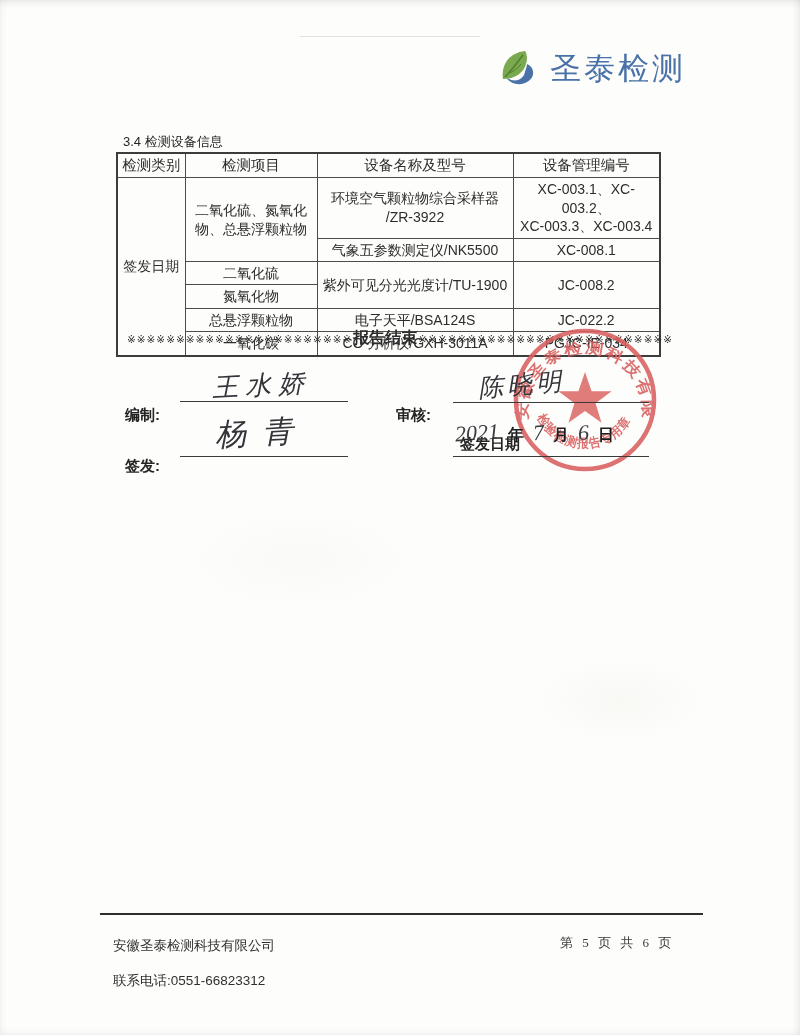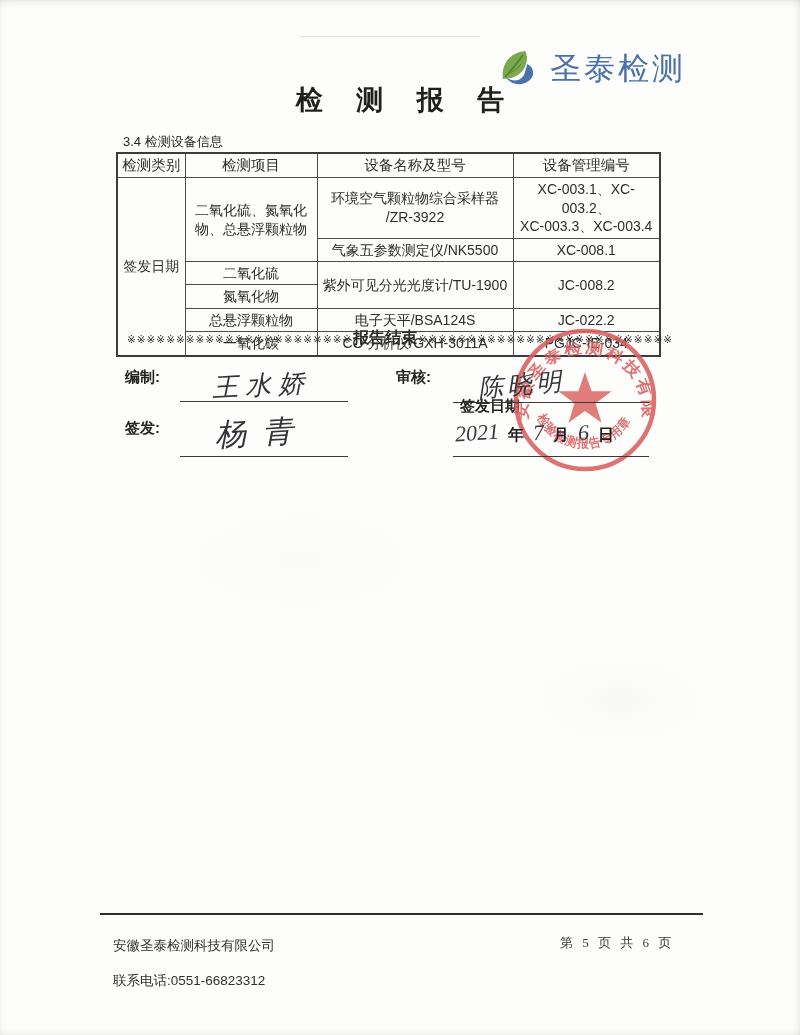--- a/index.html
+++ b/index.html
@@ -63,21 +63,21 @@
   
   .divider {
     left: 100px; top: 328px; width: 600px;
     display: flex; align-items: center; justify-content: center;
     color: #2b2b2b; white-space: nowrap;
   }
   .divider .marks { font-size: 10.5px; letter-spacing: 1px; }
   .divider .divider-label { font-size: 16px; font-weight: bold; padding: 0 1px; }
 
   
-  .label { font-size: 15px; font-weight: bold; color: #242424; }
+  .label { font-size: 15px; font-weight: bold; color: #242424; margin-top: 38px; }
   .sig-line { border-top: 1.6px solid #3a3a3a; z-index: 3; }
   .handwriting {
     font-style: italic; color: #34343a; z-index: 4;
     letter-spacing: 7px; transform: rotate(-3deg);
     font-family: "Liberation Serif", "DejaVu Serif", serif;
   }
   .date-row {
     left: 455px; top: 420px; width: 200px; z-index: 4;
     display: flex; align-items: baseline; gap: 9px; white-space: nowrap;
   }
@@ -113,21 +113,20 @@
   <div class="abs brand">
     <svg width="50" height="50" viewBox="0 0 50 50">
       <path d="M33 20 C 41 23, 42 35, 31 39 C 23 42, 15 39, 12 33 C 19 39, 29 37, 31 28 C 32 24, 33 22, 33 20 Z" fill="#4a72a8"></path>
       <path d="M31 7 C 14 9, 7 22, 9 35 C 23 35, 32 27, 33 15 C 33 11, 32 8, 31 7 Z" fill="#7aa94f"></path>
       <path d="M11 33 C 17 27, 23 19, 29 11" stroke="#53802f" stroke-width="1.6" fill="none"></path>
       <path d="M16 29 C 20 27, 24 24, 27 20" stroke="#53802f" stroke-width="1" fill="none"></path>
     </svg>
     <span class="brand-name">圣泰检测</span>
   </div>
 
-  <div class="abs title">检 测 报 告</div>
   <div class="abs section-heading">3.4 检测设备信息</div>
 
   <div class="abs equip-table-wrap">
     <table>
       <colgroup>
         <col style="width:68px">
           <col style="width:132px">
           <col style="width:196px">
           <col style="width:147px">
       </colgroup>

